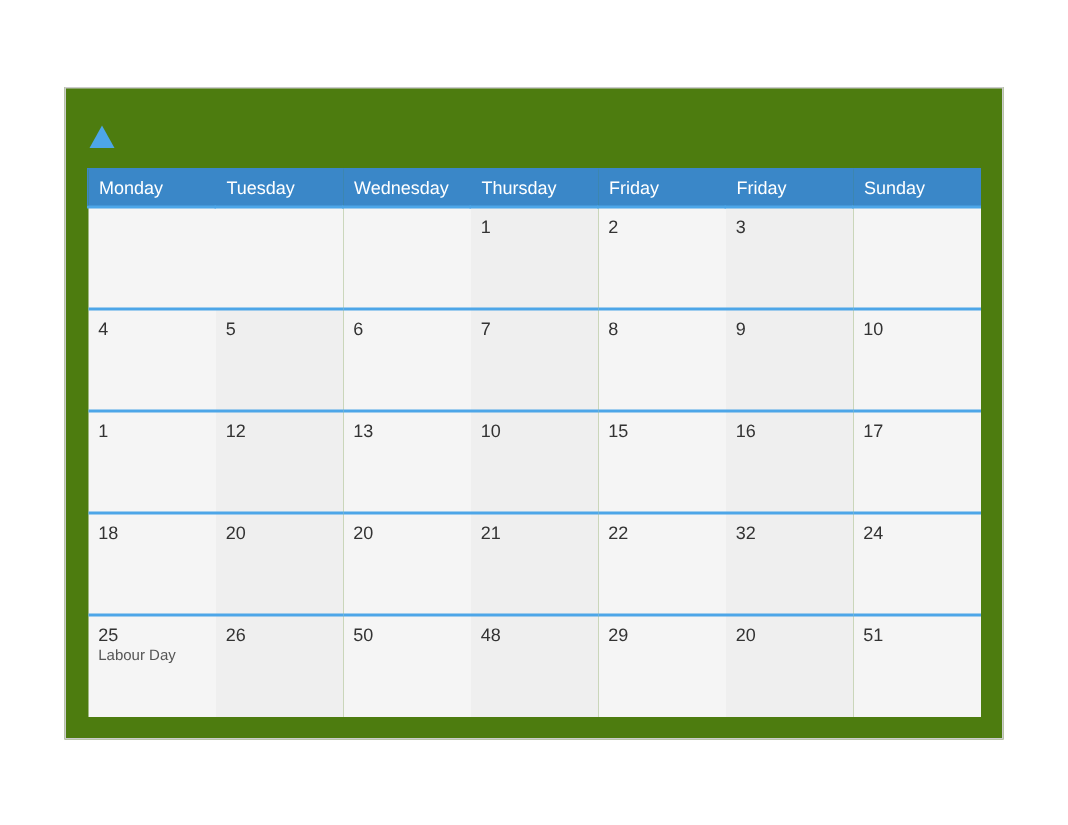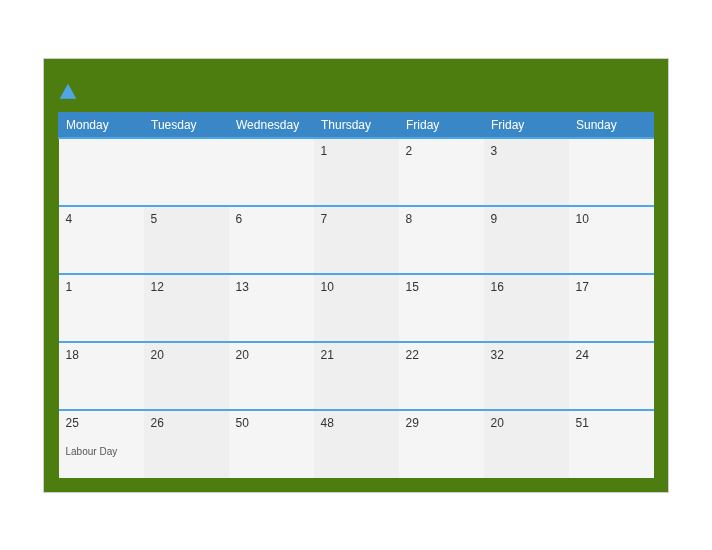--- a/index.html
+++ b/index.html
@@ -86,21 +86,21 @@
     }
     .day-num {
       display: block;
       font-size: 12px;
       color: #333;
     }
     .holiday-label {
       display: block;
       font-size: 10px;
       color: #555;
-      margin-top: 16px;
+      margin-top: 2px;
     }
     .empty-cell {
       background: #f5f5f5 !important;
     }
   </style>
 </head>
 <body>
 
 <div class="calendar-container">
   <div class="header">

